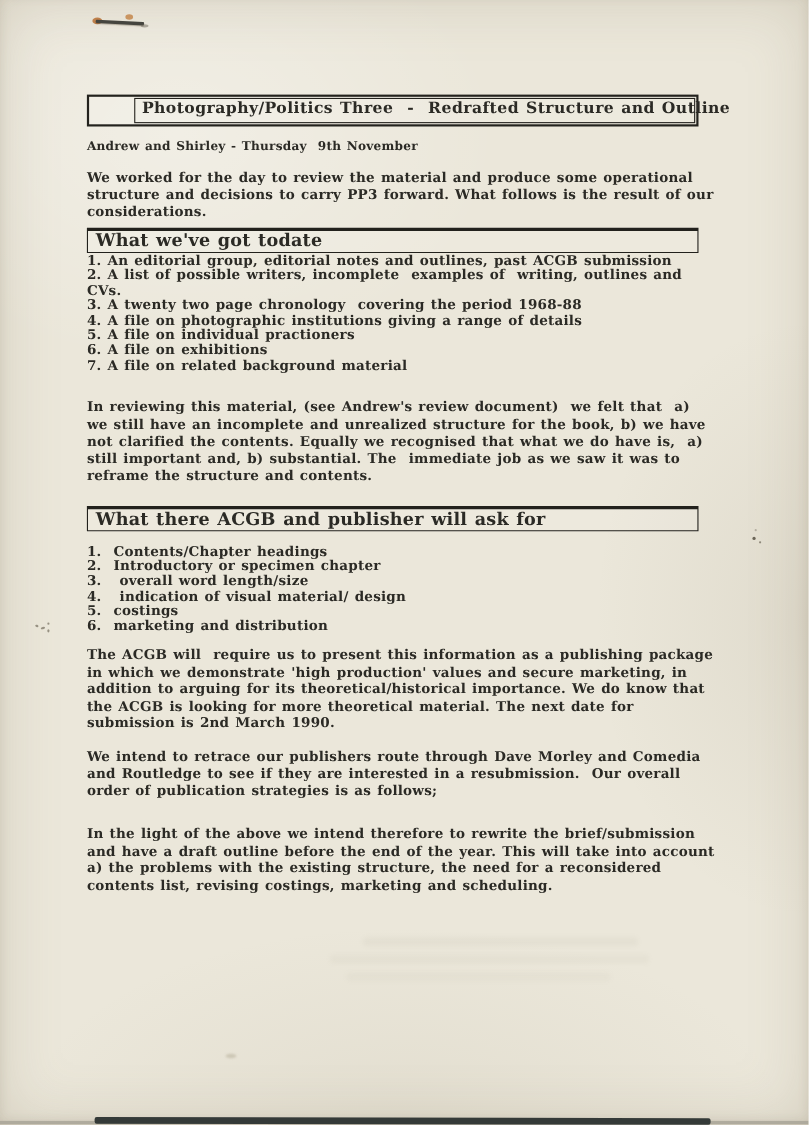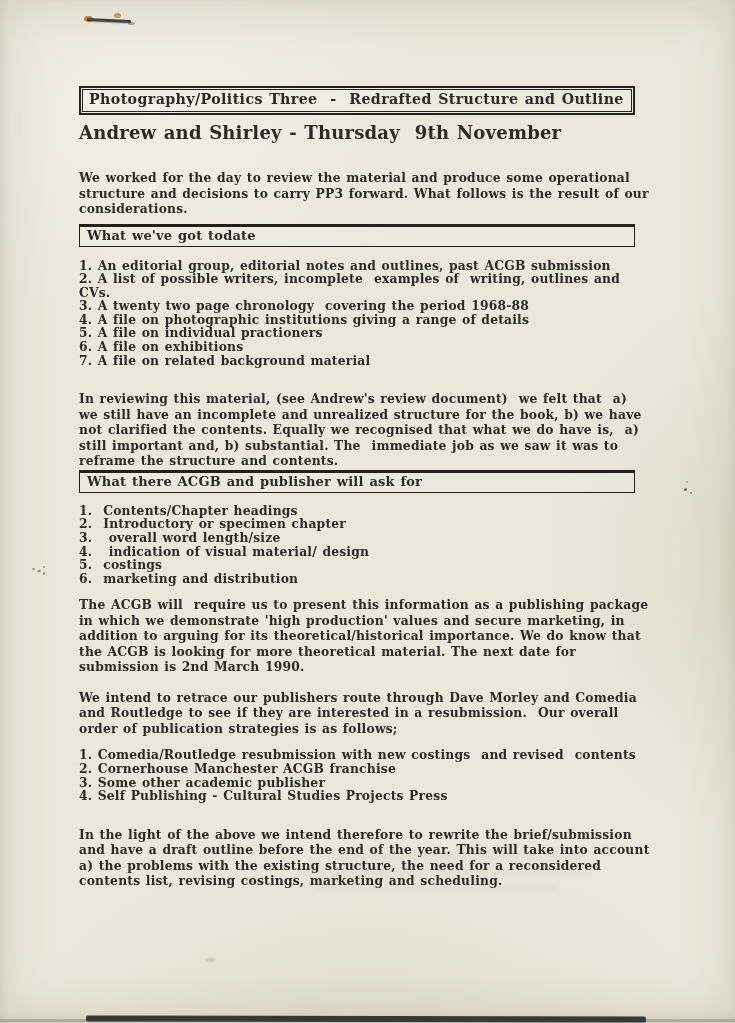--- a/index.html
+++ b/index.html
@@ -34,49 +34,50 @@
     font-size: 12.3px;
     line-height: 15.5px;
   }
   .list {
     font-size: 12.3px;
     line-height: 13.6px;
   }
   .title-box-outer {
     border: 2px solid #23221d;
     background: rgba(255,255,255,0.12);
+    padding-left: 40px;
   }
   .title-box-inner {
     border: 1px solid #23221d;
     margin: 1px;
     padding: 1px 6px 3px 6px;
   }
   .page-title {
     font-size: 14.2px;
     line-height: 17px;
     letter-spacing: 0.4px;
   }
   .section-box {
     border-top: 3px solid #22211c;
     border-left: 1.5px solid #22211c;
     border-right: 1.5px solid #22211c;
     border-bottom: 1.5px solid #22211c;
     padding: 1px 7px 3px 7px;
     background: rgba(255,255,255,0.10);
   }
   .section-heading {
-    font-size: 13px;
+    font-size: 16px;
     line-height: 15px;
   }
-  .byline { margin-top: 10px; font-size: 18px; line-height: 15px; }
-  .intro        { margin-top: 30px; }
+  .byline { margin-top: 10px; font-size: 11px; line-height: 15px; }
+  .intro        { margin-top: 13px; }
   .box-todate   { margin-top: 7px; }
-  .list-todate  { margin-top: 12px; }
+  .list-todate  { }
   .para-review  { margin-top: 24px; }
-  .box-ask      { margin-top: 1px; }
+  .box-ask      { margin-top: 20px; }
   .list-ask     { margin-top: 11px; }
   .para-acgb    { margin-top: 12px; }
   .para-publish { margin-top: 15px; }
   .list-strat   { margin-top: 12px; }
   .box-resub    { margin-top: 19px; }
   .para-final   { margin-top: 24px; }
 
   
   .staple { position: absolute; left: 84px; top: 13px; width: 52px; height: 16px; }
   .staple .bar {
@@ -190,24 +191,20 @@
     <div class="typew para para-acgb">The ACGB will  require us to present this information as a publishing package
 in which we demonstrate 'high production' values and secure marketing, in
 addition to arguing for its theoretical/historical importance. We do know that
 the ACGB is looking for more theoretical material. The next date for
 submission is 2nd March 1990.</div>
 
     <div class="typew para para-publish">We intend to retrace our publishers route through Dave Morley and Comedia
 and Routledge to see if they are interested in a resubmission.  Our overall
 order of publication strategies is as follows;</div>
 
-    <div class="typew list list-strat">1. Comedia/Routledge resubmission with new costings  and revised  contents
-2. Cornerhouse Manchester ACGB franchise
-3. Some other academic publisher
-4. Self Publishing - Cultural Studies Projects Press</div>
 
 
     <div class="typew para para-final">In the light of the above we intend therefore to rewrite the brief/submission
 and have a draft outline before the end of the year. This will take into account
 a) the problems with the existing structure, the need for a reconsidered
 contents list, revising costings, marketing and scheduling.</div>
 
   </div>
 
   <div class="pencil-mark">

